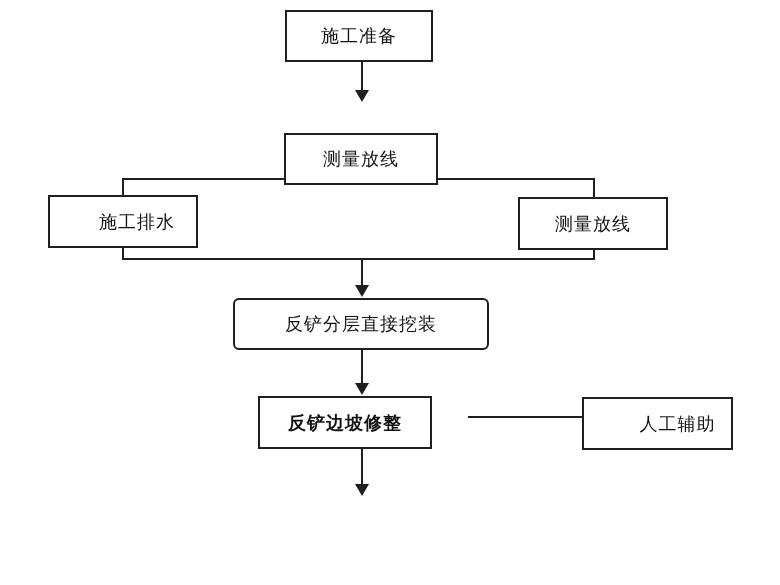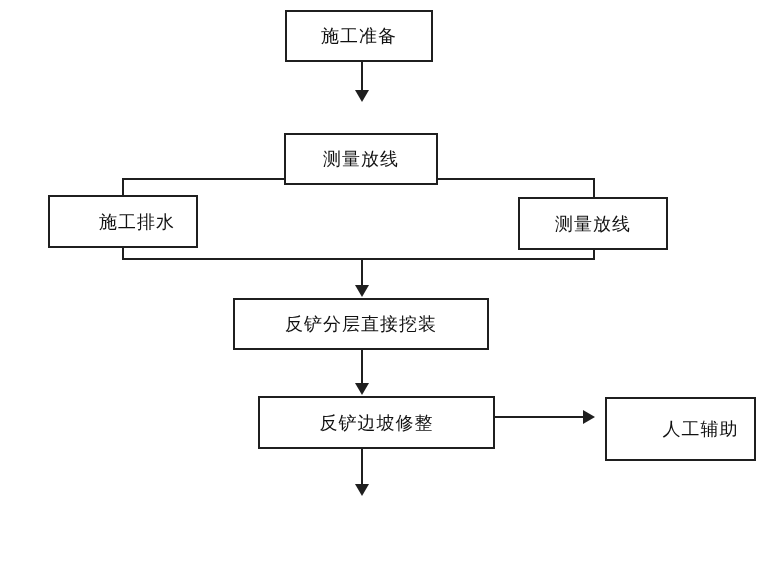--- a/index.html
+++ b/index.html
@@ -78,25 +78,25 @@
   <div class="node" style="left:285px;top:10px;width:148px;height:52px;">施工准备</div>
 
   <div class="node" style="left:284px;top:103px;width:154px;height:52px;margin-top:30px;">测量放线</div>
 
   <div class="band" style="left:122px;top:178px;width:473px;height:82px;"></div>
 
   <div class="node" style="left:48px;top:195px;width:150px;height:53px;padding-left:28px;">施工排水</div>
 
   <div class="node" style="left:518px;top:197px;width:150px;height:53px;">测量放线</div>
 
-  <div class="node" style="left:233px;top:298px;width:256px;height:52px;">反铲分层直接挖装</div>
+  <div class="node" style="left:233px;top:298px;width:256px;height:52px;border-radius:6px;">反铲分层直接挖装</div>
 
-  <div class="node" style="left:258px;top:396px;width:237px;height:53px;">反铲边坡修整</div>
+  <div class="node" style="left:258px;top:396px;width:174px;height:53px;font-weight:bold;">反铲边坡修整</div>
 
-  <div class="node" style="left:605px;top:397px;width:151px;height:64px;padding-left:40px;">人工辅助</div>
+  <div class="node" style="left:582px;top:397px;width:151px;height:53px;padding-left:40px;">人工辅助</div>
 
 
   <div class="vline" style="left:361px;top:62px;height:29px;"></div>
   <div class="ah-down" style="left:355px;top:90px;"></div>
 
   <div class="vline" style="left:361px;top:155px;height:25px;"></div>
 
   <div class="vline" style="left:361px;top:260px;height:26px;"></div>
   <div class="ah-down" style="left:355px;top:285px;"></div>
 

